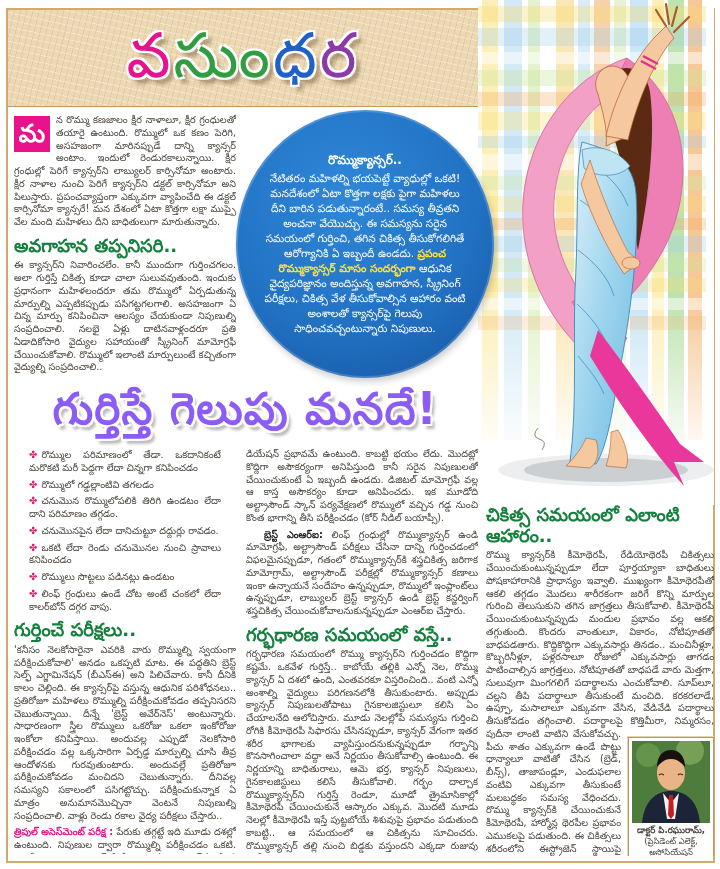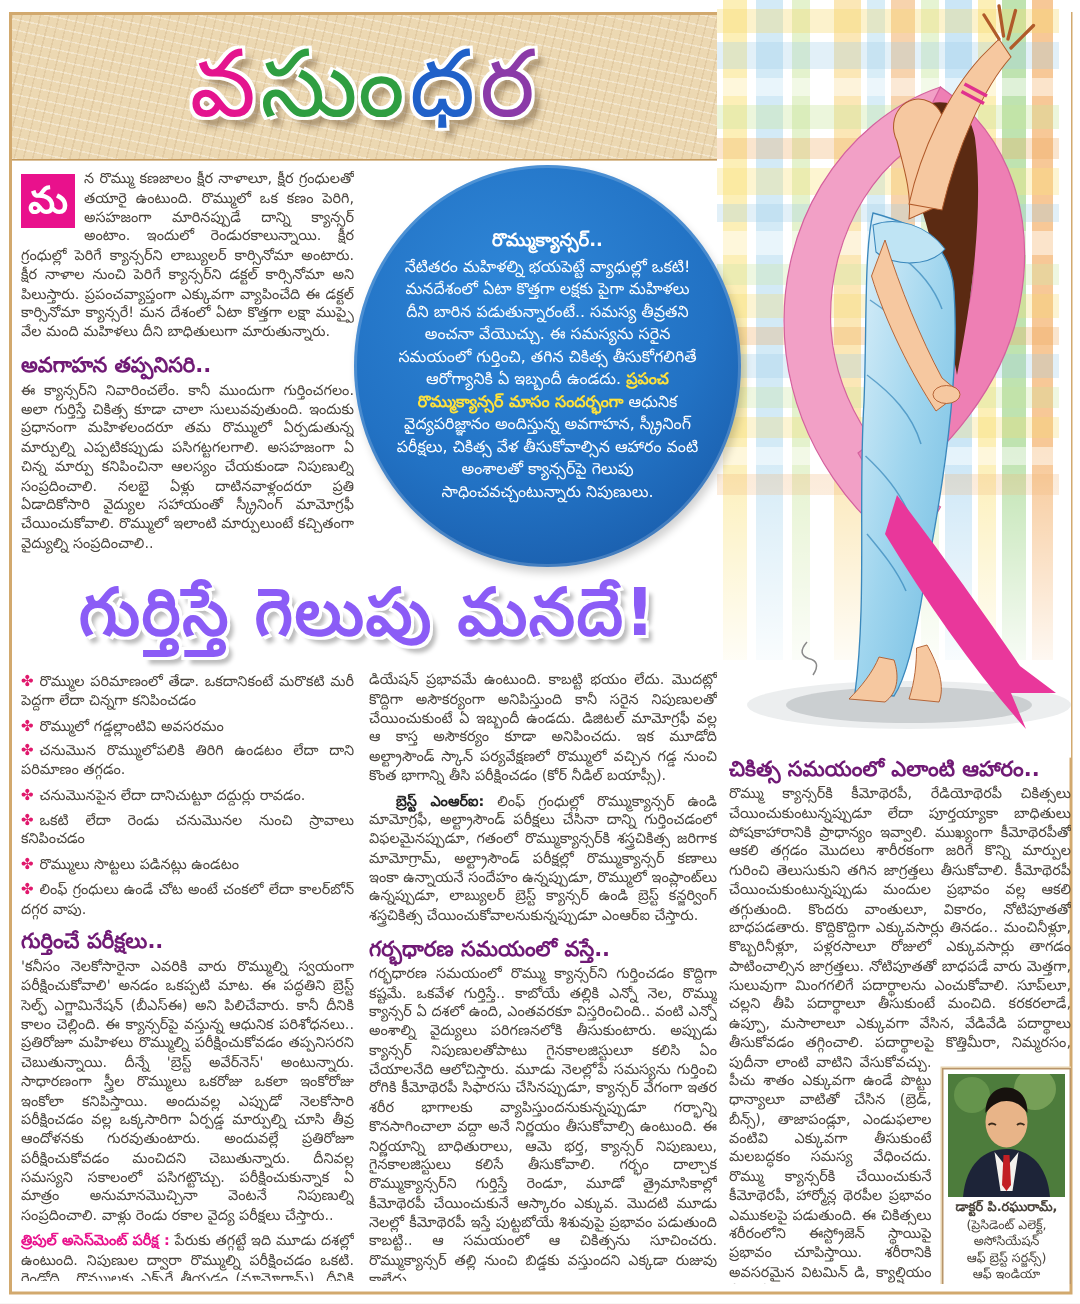--- a/index.html
+++ b/index.html
@@ -28,29 +28,29 @@
     display:flex;align-items:center;justify-content:center;text-align:center;
     color:#ffffff;padding:24px 26px;box-sizing:border-box;z-index:5;}
   .bubble-inner{font-size:10.6px;line-height:1.42;text-align:center;}
   .bubble-title{display:block;font-weight:bold;font-size:12px;margin-bottom:2px;}
   .bubble-hl{color:#ffe23c;font-weight:bold;}
   
   .bodytext{font-size:9.6px;line-height:1.33;text-align:justify;}
   .col-top{position:absolute;left:14px;top:114px;width:222px;height:264px;overflow:hidden;}
   .dropcap{float:left;width:36px;height:36px;margin:2px 6px 2px 0;background:#e9118c;color:#fff;
     font-weight:bold;font-size:25px;line-height:36px;text-align:center;}
-  .sec-head{color:#701a75;font-weight:bold;font-size:14px;line-height:1.15;margin:7px 0 3px;text-align:left;}
+  .sec-head{color:#15803d;font-weight:bold;font-size:18px;line-height:1.15;margin:7px 0 3px;text-align:left;}
   .headline{position:absolute;left:8px;top:378px;width:474px;height:64px;z-index:6;
     color:#8b5cf6;font-weight:bold;font-size:44px;line-height:62px;text-align:center;letter-spacing:1px;
     text-shadow:-2px -2px 0 #fff,2px -2px 0 #fff,-2px 2px 0 #fff,2px 2px 0 #fff,4px 5px 3px rgba(0,0,0,.28);}
   .colA{position:absolute;left:14px;top:448px;width:222px;height:406px;overflow:hidden;}
   .colB{position:absolute;left:246px;top:448px;width:232px;height:406px;overflow:hidden;}
   .colC{position:absolute;left:486px;top:498px;width:228px;height:358px;overflow:hidden;}
   .symptoms{list-style:none;margin:0 0 2px;padding:0;}
-  .symptoms li{margin:0 0 3px;}
+  .symptoms li{margin:0 15px 3px;}
   .bullet{color:#e0186c;font-size:10px;margin-right:4px;}
   .lead-bold{font-weight:bold;color:#e9118c;}
   .mri-bold{font-weight:bold;color:#222;margin-left:18px;}
   p.para{margin:0 0 4px;}
   
   .doc-spacer{float:right;width:0;height:188px;}
   .doctor-box{float:right;clear:right;width:86px;margin:0 0 2px 7px;background:#fff;
     border:1px solid #b8956a;outline:1px solid #e6d2ae;padding:3px;box-sizing:border-box;text-align:center;}
   .doctor-photo{width:78px;height:82px;display:block;margin:0 auto 2px;}
   .doc-name{font-weight:bold;font-size:8.6px;line-height:1.25;}
@@ -155,21 +155,21 @@
     </p>
     <div class="sec-head">అవగాహన తప్పనిసరి..</div>
     <p class="para">ఈ క్యాన్సర్‌ని నివారించలేం. కానీ ముందుగా గుర్తించగలం. అలా గుర్తిస్తే చికిత్స కూడా చాలా సులువవుతుంది. ఇందుకు ప్రధానంగా మహిళలందరూ తమ రొమ్ములో ఏర్పడుతున్న మార్పుల్ని ఎప్పటికప్పుడు పసిగట్టగలగాలి. అసహజంగా ఏ చిన్న మార్పు కనిపించినా ఆలస్యం చేయకుండా నిపుణుల్ని సంప్రదించాలి. నలభై ఏళ్లు దాటినవాళ్లందరూ ప్రతి ఏడాదికోసారి వైద్యుల సహాయంతో స్క్రీనింగ్ మామోగ్రఫీ చేయించుకోవాలి. రొమ్ములో ఇలాంటి మార్పులుంటే కచ్చితంగా వైద్యుల్ని సంప్రదించాలి..</p>
   </div>
 
   <div class="headline">గుర్తిస్తే గెలుపు మనదే!</div>
 
   <div class="colA bodytext">
     <ul class="symptoms">
       <li><span class="bullet">✤</span><span>రొమ్ముల పరిమాణంలో తేడా. ఒకదానికంటే మరొకటి మరీ పెద్దగా లేదా చిన్నగా కనిపించడం</span></li>
-      <li><span class="bullet">✤</span><span>రొమ్ములో గడ్డల్లాంటివి అవసరమం</span></li>
+      <li><span class="bullet">✤</span><span>రొమ్ములో గడ్డల్లాంటివి తగలడం</span></li>
       <li><span class="bullet">✤</span><span>చనుమొన రొమ్ములోపలికి తిరిగి ఉండటం లేదా దాని పరిమాణం తగ్గడం.</span></li>
       <li><span class="bullet">✤</span><span>చనుమొనపైన లేదా దానిచుట్టూ దద్దుర్లు రావడం.</span></li>
       <li><span class="bullet">✤</span><span>ఒకటి లేదా రెండు చనుమొనల నుంచి స్రావాలు కనిపించడం</span></li>
       <li><span class="bullet">✤</span><span>రొమ్ములు సొట్టలు పడినట్లు ఉండటం</span></li>
       <li><span class="bullet">✤</span><span>లింఫ్ గ్రంధులు ఉండే చోట అంటే చంకలో లేదా కాలర్‌బోన్ దగ్గర వాపు.</span></li>
     </ul>
     <div class="sec-head">గుర్తించే పరీక్షలు..</div>
     <p class="para">'కనీసం నెలకోసారైనా ఎవరికి వారు రొమ్ముల్ని స్వయంగా పరీక్షించుకోవాలి' అనడం ఒకప్పటి మాట. ఈ పద్ధతిని బ్రెస్ట్ సెల్ఫ్ ఎగ్జామినేషన్ (బీఎస్‌ఈ) అని పిలిచేవారు. కానీ దీనికి కాలం చెల్లింది. ఈ క్యాన్సర్‌పై వస్తున్న ఆధునిక పరిశోధనలు.. ప్రతిరోజూ మహిళలు రొమ్ముల్ని పరీక్షించుకోవడం తప్పనిసరని చెబుతున్నాయి. దీన్నే 'బ్రెస్ట్ అవేర్‌నెస్' అంటున్నారు. సాధారణంగా స్త్రీల రొమ్ములు ఒకరోజు ఒకలా ఇంకోరోజు ఇంకోలా కనిపిస్తాయి. అందువల్ల ఎప్పుడో నెలకోసారి పరీక్షించడం వల్ల ఒక్కసారిగా ఏర్పడ్డ మార్పుల్ని చూసి తీవ్ర ఆందోళనకు గురవుతుంటారు. అందువల్లే ప్రతిరోజూ పరీక్షించుకోవడం మంచిదని చెబుతున్నారు. దీనివల్ల సమస్యని సకాలంలో పసిగట్టొచ్చు. పరీక్షించుకున్నాక ఏ మాత్రం అనుమానమొచ్చినా వెంటనే నిపుణుల్ని సంప్రదించాలి. వాళ్లు రెండు రకాల వైద్య పరీక్షలు చేస్తారు..</p>
     <p class="para">
       <span class="lead-bold">త్రిపుల్ అసెస్‌మెంట్ పరీక్ష :</span>

